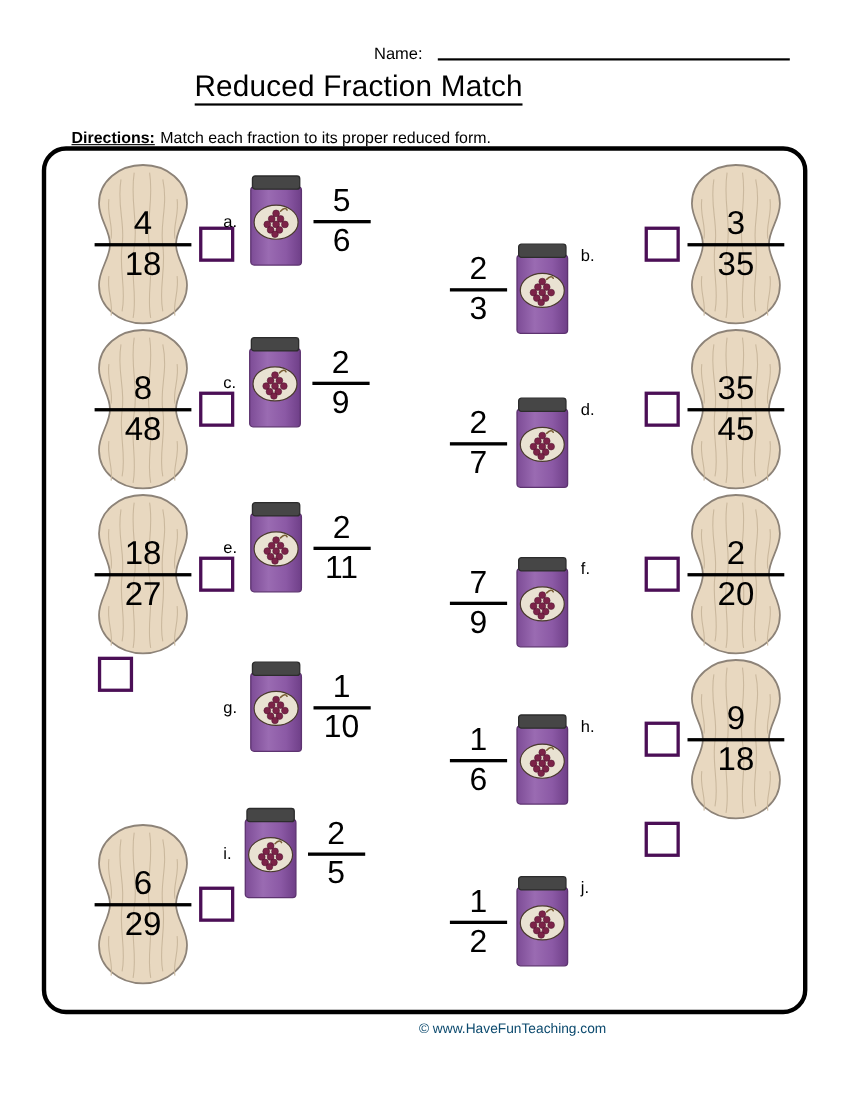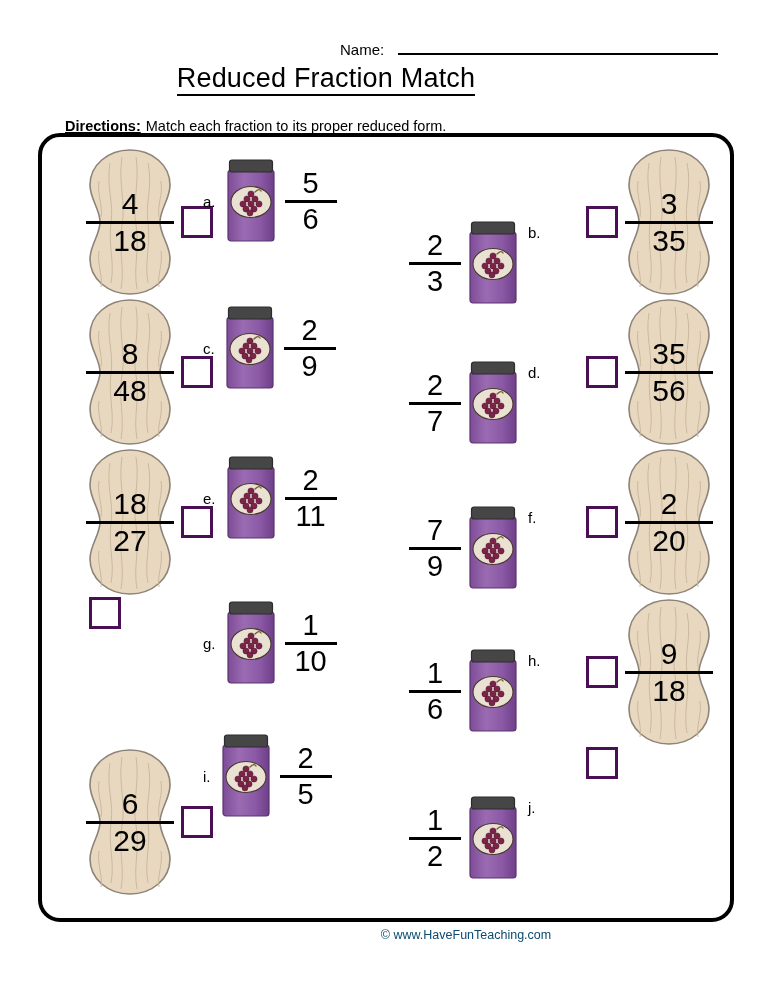--- a/index.html
+++ b/index.html
@@ -652,21 +652,21 @@
       <path d="M64 16 C69 40 61 56 64 76 C67 98 60 116 64 136"></path>
       <path d="M15 34 C13 48 19 58 17 70"></path>
       <path d="M77 34 C79 48 73 58 75 70"></path>
       <path d="M15 104 C13 118 19 128 17 140"></path>
       <path d="M77 104 C79 118 73 128 75 140"></path>
     </g>
   </svg>
         <div class="pfrac">
           <div class="num">35</div>
           <div class="bar"></div>
-          <div class="den">56</div>
+          <div class="den">45</div>
         </div>
       </div>
     </div>
     <div class="item row" style="left: 586px; top: 447px;">
       <div class="ansbox" style="margin-right: 5px;"></div>
       <div class="peanut">
   <svg viewBox="0 0 92 150" xmlns="http://www.w3.org/2000/svg">
     <path d="M46 3
              C68 3 86 18 86 38
              C86 52 76 62 76 75

